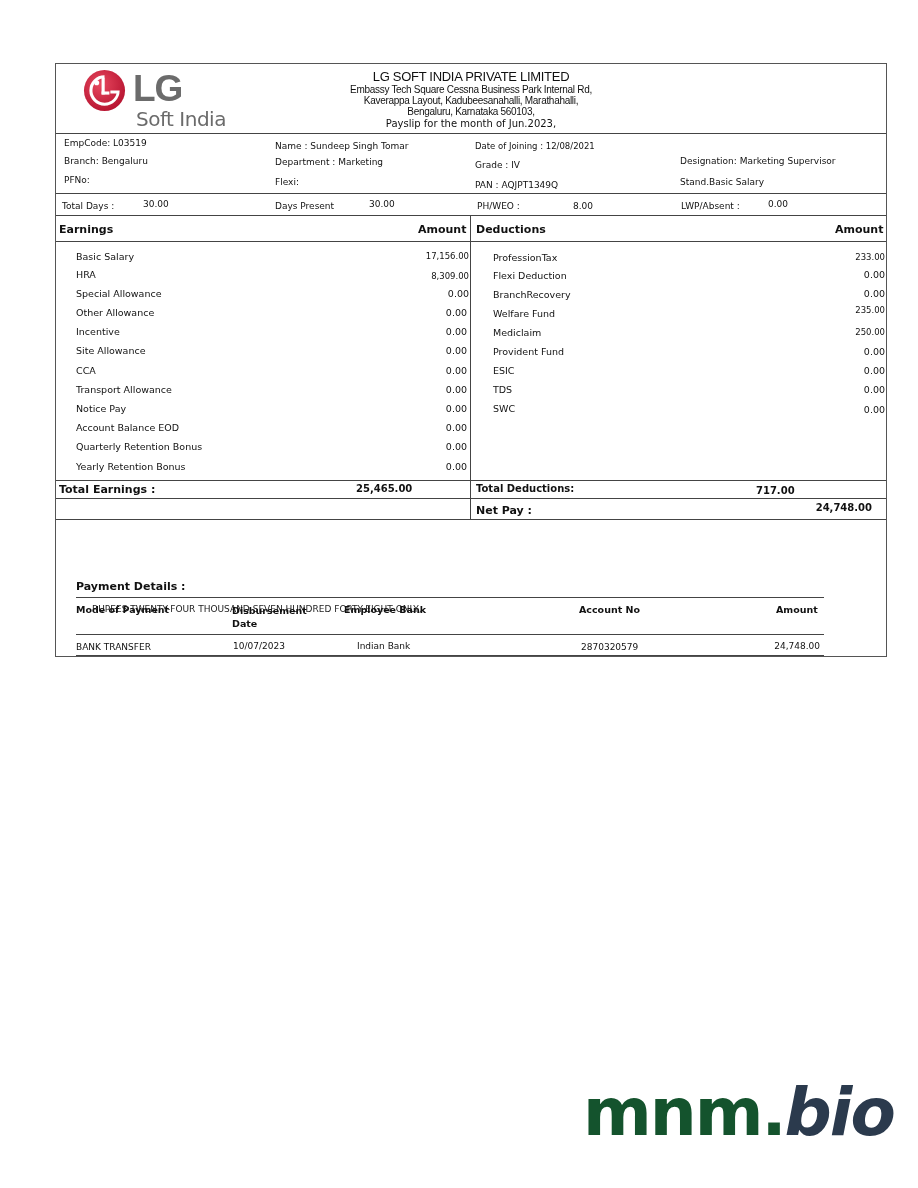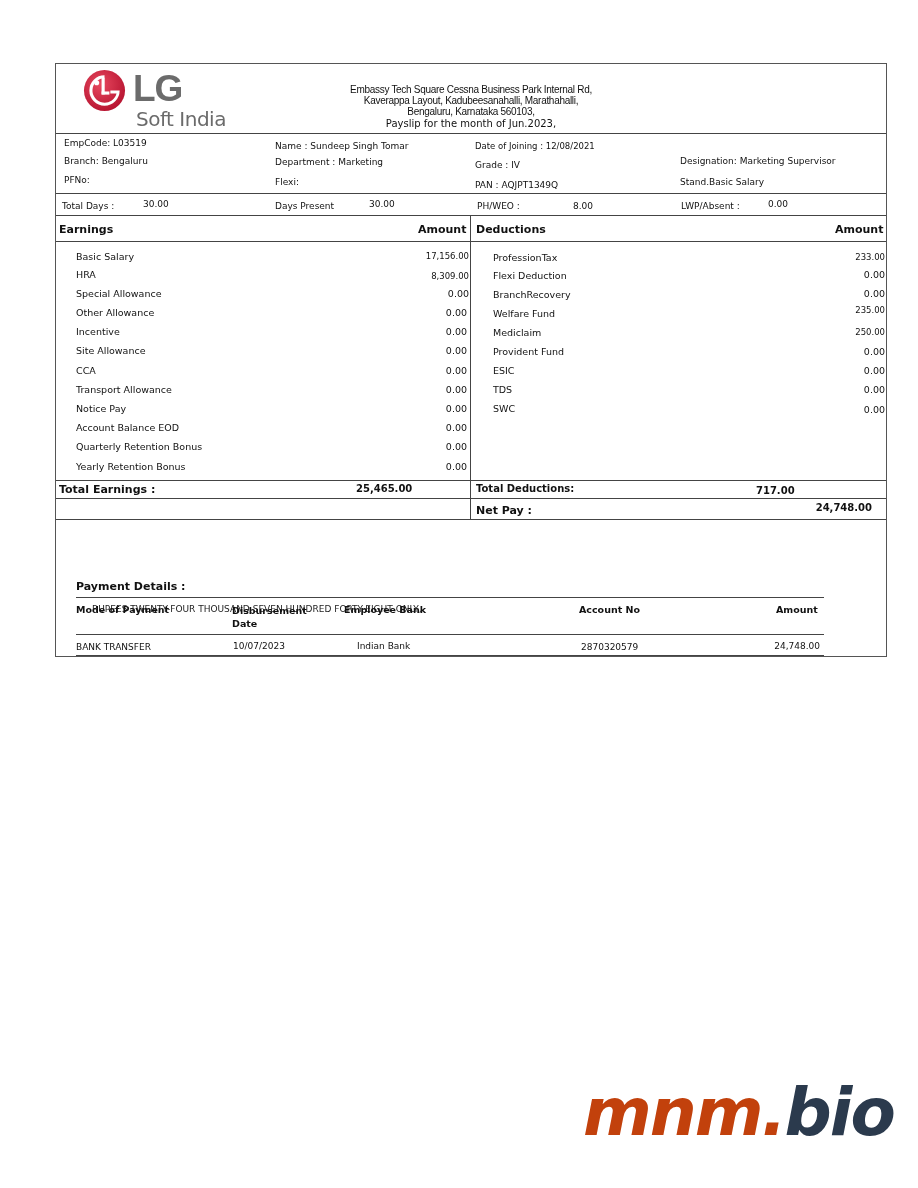--- a/index.html
+++ b/index.html
@@ -19,21 +19,21 @@
     .sec-h { font-size: 11px; font-weight: bold; }
     .item { font-size: 9.5px; margin-left: 16px; }
     .amt { font-size: 9.5px; text-align: right; }
     .amt-small { font-size: 8.5px; text-align: right; }
     .total { font-size: 11px; font-weight: bold; }
     .pay-title { font-size: 11px; font-weight: bold; }
     .pay-h { font-size: 9.5px; font-weight: bold; }
     .pay-v { font-size: 9px; }
     .words { font-size: 9px; color: #222; }
     .brand { position: absolute; left: 583px; top: 1073px; font-family: "DejaVu Sans", sans-serif; font-weight: bold; font-size: 66px; letter-spacing: -2px; line-height: 80px; }
-    .brand .a { color: #c2410c; font-style: italic; }
+    .brand .a { color: #14532d; }
     .brand .b { color: #2b3a4d; font-style: italic; }
   </style>
 </head>
 <body>
 
 <div class="slip">
 
   <svg class="logo-mark" viewBox="0 0 44 44">
     <defs>
       <radialGradient id="lgg" cx="40%" cy="35%" r="70%">
@@ -43,20 +43,21 @@
     </defs>
     <circle cx="22" cy="22" r="21" fill="url(#lgg)"></circle>
     <circle cx="14" cy="14" r="2.6" fill="#fff"></circle>
     <rect x="19" y="9" width="3.2" height="17" fill="#fff"></rect>
     <rect x="19" y="23" width="8" height="3.2" fill="#fff"></rect>
     <path d="M22 6.5 A15.5 15.5 0 1 0 37.5 22 L28 22 L28 25 L34.3 25 A12.5 12.5 0 1 1 22 9.5 Z" fill="#fff"></path>
   </svg>
   <div class="logo-lg">LG</div>
   <div class="logo-sub">Soft India</div>
 
+  <div class="company abs co-name">LG SOFT INDIA PRIVATE LIMITED</div>
   <div class="company abs co-addr" style="top:20px;">Embassy Tech Square Cessna Business Park Internal Rd,</div>
   <div class="company abs co-addr" style="top:31px;">Kaverappa Layout, Kadubeesanahalli, Marathahalli,</div>
   <div class="company abs co-addr" style="top:42px;">Bengaluru, Karnataka 560103,</div>
   <div class="company abs co-period">Payslip for the month of Jun.2023,</div>
 
   <div class="hline" style="top:69px;"></div>
 
   <div class="abs info" style="left:8px; top:74px;">EmpCode: L03519</div>
   <div class="abs info" style="left:8px; top:92px;">Branch: Bengaluru</div>
   <div class="abs info" style="left:8px; top:111px;">PFNo:</div>

